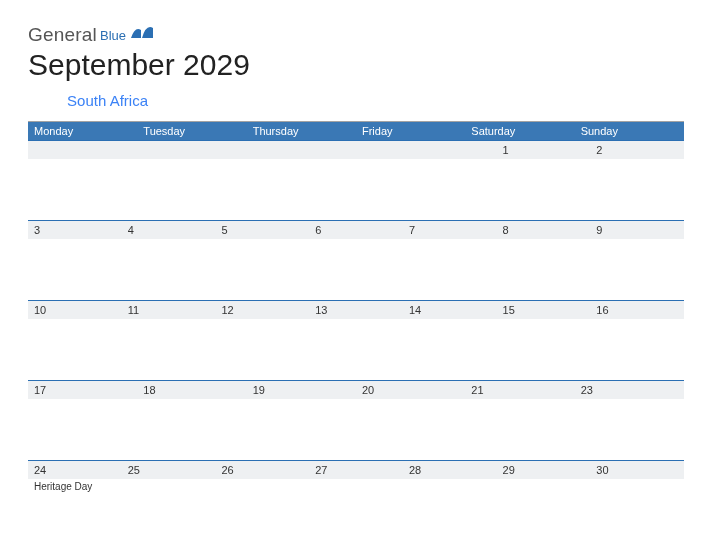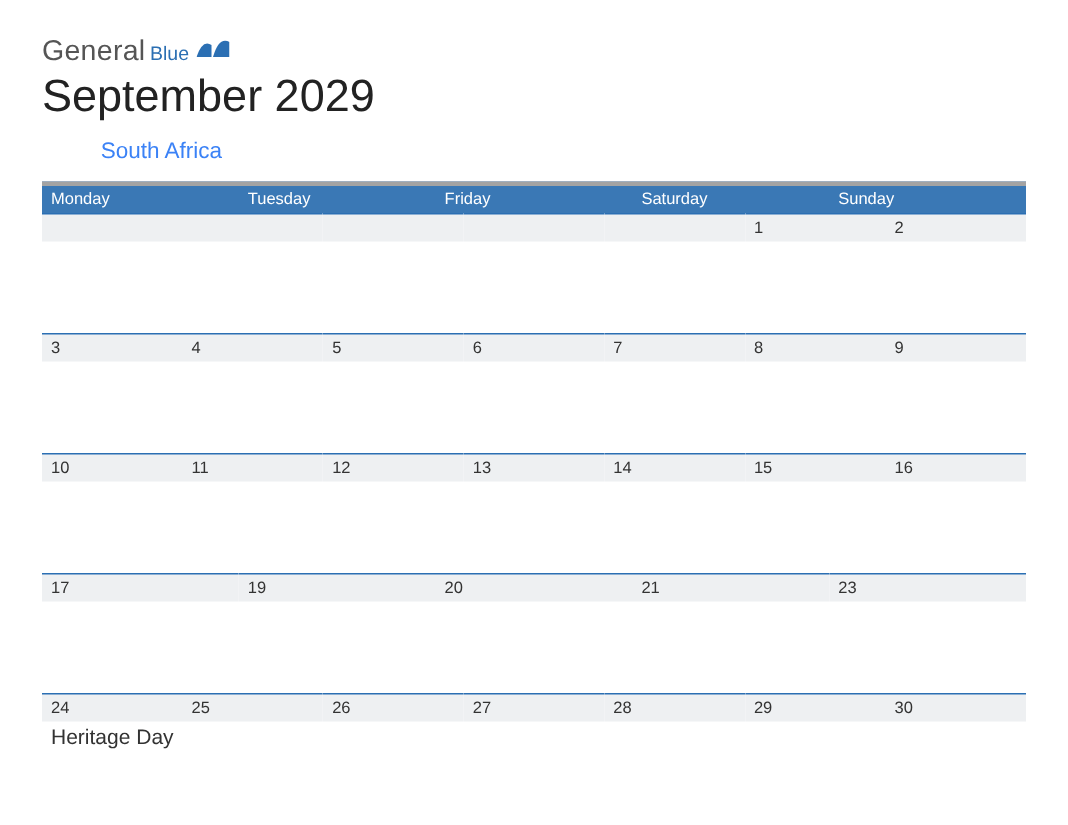--- a/index.html
+++ b/index.html
@@ -54,21 +54,21 @@
     padding-top: 10px;
     text-align: right;
     min-width: 120px;
   }
   .calendar {
     width: 100%;
   }
   .dow-row {
     display: flex;
     background: #3a78b5;
-    border-top: 3px solid #a3a3a3;
+    border-top: 1px solid #a3a3a3;
   }
   .dow {
     flex: 1;
     color: #fff;
     font-size: 11px;
     padding: 3px 6px 3px 6px;
     font-weight: 400;
   }
   .week {
     display: flex;
@@ -80,21 +80,21 @@
   }
   .num-strip {
     background: #eef0f2;
     border-top: 1px solid #2b6fb3;
     font-size: 11px;
     color: #333;
     padding: 3px 6px 3px 6px;
     height: 19px;
   }
   .event {
-    font-size: 14px;
+    font-size: 10px;
     color: #333;
     padding: 2px 6px 0 6px;
   }
 </style>
 </head>
 <body>
 
 <div class="header">
   <div class="logo">
     <span class="logo-general">General</span>
@@ -107,20 +107,21 @@
     </span>
   </div>
   <div class="title">September 2029</div>
   <div class="region">South Africa</div>
 </div>
 
 <div class="calendar">
   <div class="dow-row">
     <div class="dow">Monday</div>
     <div class="dow">Tuesday</div>
+    <div class="dow">Thursday</div>
     <div class="dow">Friday</div>
     <div class="dow">Saturday</div>
     <div class="dow">Sunday</div>
   </div>
   <div id="weeks">
       <div class="week">
         <div class="cell">
           <div class="num-strip"></div>
         </div>
         <div class="cell">
@@ -186,20 +187,23 @@
         </div>
         <div class="cell">
           <div class="num-strip">16</div>
         </div>
       </div>
       <div class="week">
         <div class="cell">
           <div class="num-strip">17</div>
         </div>
         <div class="cell">
+          <div class="num-strip">18</div>
+        </div>
+        <div class="cell">
           <div class="num-strip">19</div>
         </div>
         <div class="cell">
           <div class="num-strip">20</div>
         </div>
         <div class="cell">
           <div class="num-strip">21</div>
         </div>
         <div class="cell">
           <div class="num-strip">23</div>

